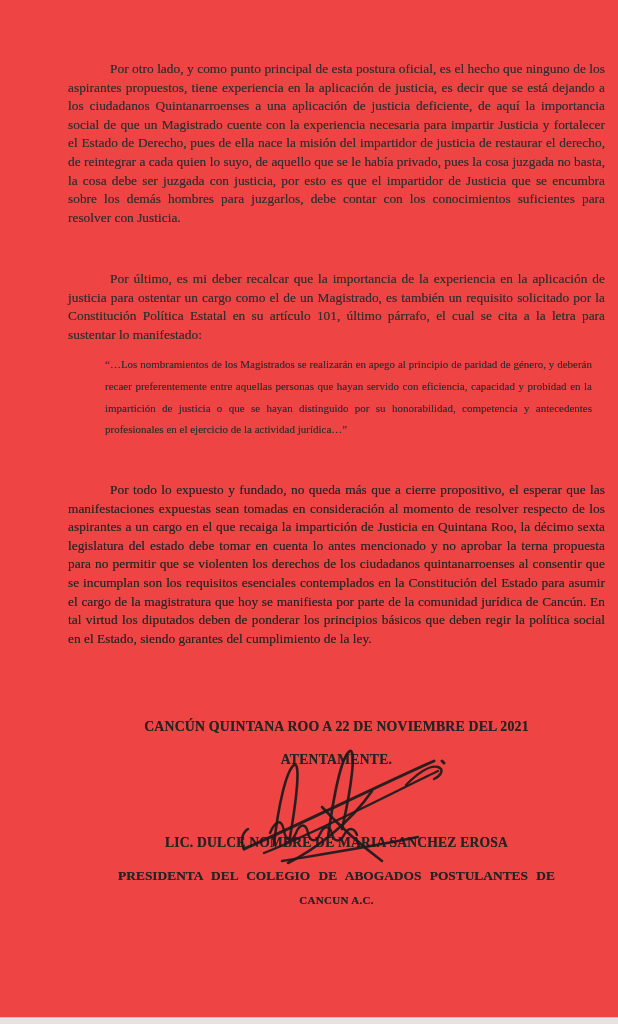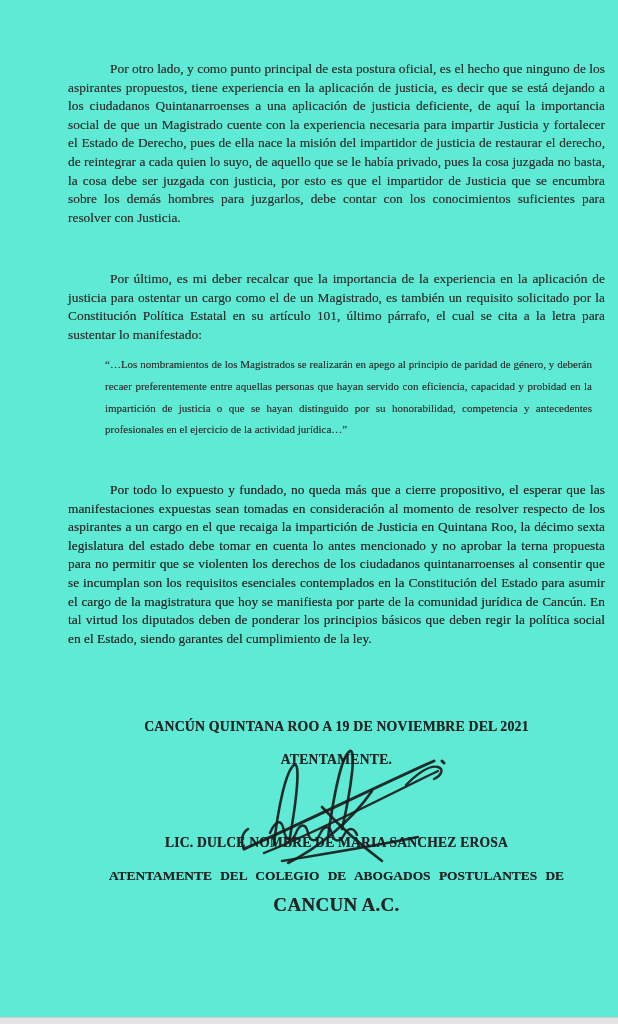--- a/index.html
+++ b/index.html
@@ -4,21 +4,21 @@
 <style>
   html, body {
     margin: 0;
     padding: 0;
     background: #ffffff;
   }
   .page {
     position: relative;
     width: 618px;
     height: 1024px;
-    background: #5eead4;
+    background: #ef4444;
     overflow: hidden;
     font-family: "Liberation Serif", "DejaVu Serif", serif;
     color: #303030;
   }
   .body-para {
     position: absolute;
     left: 68px;
     width: 537px;
     margin: 0;
     text-align: justify;
@@ -47,21 +47,21 @@
     width: 537px;
     text-align: center;
     font-weight: bold;
     color: #242424;
     text-shadow: 0 0 0.5px rgba(30,30,30,0.6);
   }
   .date-line     { top: 719px; font-size: 13.8px; letter-spacing: 0.2px; }
   .salutation    { top: 752px; font-size: 13.6px; letter-spacing: 0.3px; }
   .sig-name      { top: 835px; font-size: 13.6px; letter-spacing: 0.2px; }
   .sig-title-1   { top: 868px; font-size: 13.4px; word-spacing: 5px; }
-  .sig-title-2   { top: 894px; font-size: 19px; letter-spacing: 0.3px; }
+  .sig-title-2   { top: 894px; font-size: 11px; letter-spacing: 0.3px; }
   .signature-svg {
     position: absolute;
     left: 230px;
     top: 745px;
     width: 222px;
     height: 122px;
     z-index: 3;
   }
   .signature-svg path {
     fill: none;
@@ -86,39 +86,39 @@
 <div class="page">
 
   <p class="body-para" style="top:60px">Por otro lado, y como punto principal de esta postura oficial, es el hecho que ninguno de los aspirantes propuestos, tiene experiencia en la aplicación de justicia, es decir que se está dejando a los ciudadanos Quintanarroenses a una aplicación de justicia deficiente, de aquí la importancia social de que un Magistrado cuente con la experiencia necesaria para impartir Justicia y fortalecer el Estado de Derecho, pues de ella nace la misión del impartidor de justicia de restaurar el derecho, de reintegrar a cada quien lo suyo, de aquello que se le había privado, pues la cosa juzgada no basta, la cosa debe ser juzgada con justicia, por esto es que el impartidor de Justicia que se encumbra sobre los demás hombres para juzgarlos, debe contar con los conocimientos suficientes para resolver con Justicia.</p>
 
   <p class="body-para" style="top:270px">Por último, es mi deber recalcar que la importancia de la experiencia en la aplicación de justicia para ostentar un cargo como el de un Magistrado, es también un requisito solicitado por la Constitución Política Estatal en su artículo 101, último párrafo, el cual se cita a la letra para sustentar lo manifestado:</p>
 
   <p class="quote-block" style="top:354px">“…Los nombramientos de los Magistrados se realizarán en apego al principio de paridad de género, y deberán recaer preferentemente entre aquellas personas que hayan servido con eficiencia, capacidad y probidad en la impartición de justicia o que se hayan distinguido por su honorabilidad, competencia y antecedentes profesionales en el ejercicio de la actividad jurídica…”</p>
 
   <p class="body-para bold" style="top:481px">Por todo lo expuesto y fundado, no queda más que a cierre propositivo, el esperar que las manifestaciones expuestas sean tomadas en consideración al momento de resolver respecto de los aspirantes a un cargo en el que recaiga la impartición de Justicia en Quintana Roo,  la décimo sexta legislatura del estado debe tomar en cuenta lo antes mencionado y no aprobar la terna propuesta para no permitir que se violenten los derechos de los ciudadanos quintanarroenses al consentir que se incumplan son los requisitos esenciales contemplados en la Constitución del Estado para asumir el cargo de la magistratura que hoy se manifiesta por parte de la comunidad jurídica de Cancún. En tal virtud los diputados deben de ponderar los principios básicos que deben regir la política social en el Estado, siendo garantes del cumplimiento de la ley.</p>
 
-  <div class="center-line date-line">CANCÚN QUINTANA ROO A 19 DE NOVIEMBRE DEL 2021</div>
+  <div class="center-line date-line">CANCÚN QUINTANA ROO A 22 DE NOVIEMBRE DEL 2021</div>
 
   <div class="center-line salutation">ATENTAMENTE.</div>
 
   <svg class="signature-svg" viewBox="0 0 222 122" aria-hidden="true">
     <path d="M14,104 C10,96 12,88 18,84" stroke-width="2.6"></path>
     <path d="M14,104 C60,84 150,40 204,16" stroke-width="3"></path>
     <path d="M34,108 C90,86 170,44 208,26" stroke-width="2.4"></path>
     <path d="M44,100 C48,62 56,26 64,20 C70,16 68,46 60,92" stroke-width="2.6"></path>
     <path d="M98,92 C104,48 112,10 120,6 C126,4 122,40 112,84" stroke-width="2.6"></path>
     <path d="M40,88 c6,-14 12,-14 14,-2 c2,10 8,12 12,2 c4,-10 10,-10 12,0 c2,9 8,10 12,1 c4,-9 10,-9 12,0 c2,8 8,9 12,1 c4,-8 10,-8 13,0" stroke-width="2.4"></path>
     <path d="M176,40 C190,26 200,20 208,22 C214,24 212,30 204,34" stroke-width="2.4"></path>
     <path d="M212,16 l2,2" stroke-width="3"></path>
     <path d="M142,46 C120,78 86,104 58,118" stroke-width="2.6"></path>
     <path d="M92,62 C116,88 136,104 152,116" stroke-width="2.6"></path>
     <path d="M52,116 C100,108 150,100 188,92" stroke-width="2.4"></path>
   </svg>
 
   <div class="center-line sig-name">LIC. DULCE NOMBRE DE MARIA SANCHEZ EROSA</div>
 
-  <div class="center-line sig-title-1">ATENTAMENTE DEL COLEGIO DE ABOGADOS POSTULANTES DE</div>
+  <div class="center-line sig-title-1">PRESIDENTA DEL COLEGIO DE ABOGADOS POSTULANTES DE</div>
 
   <div class="center-line sig-title-2">CANCUN A.C.</div>
 
   <div class="bottom-edge"></div>
 
 </div>
 
 </body></html>

